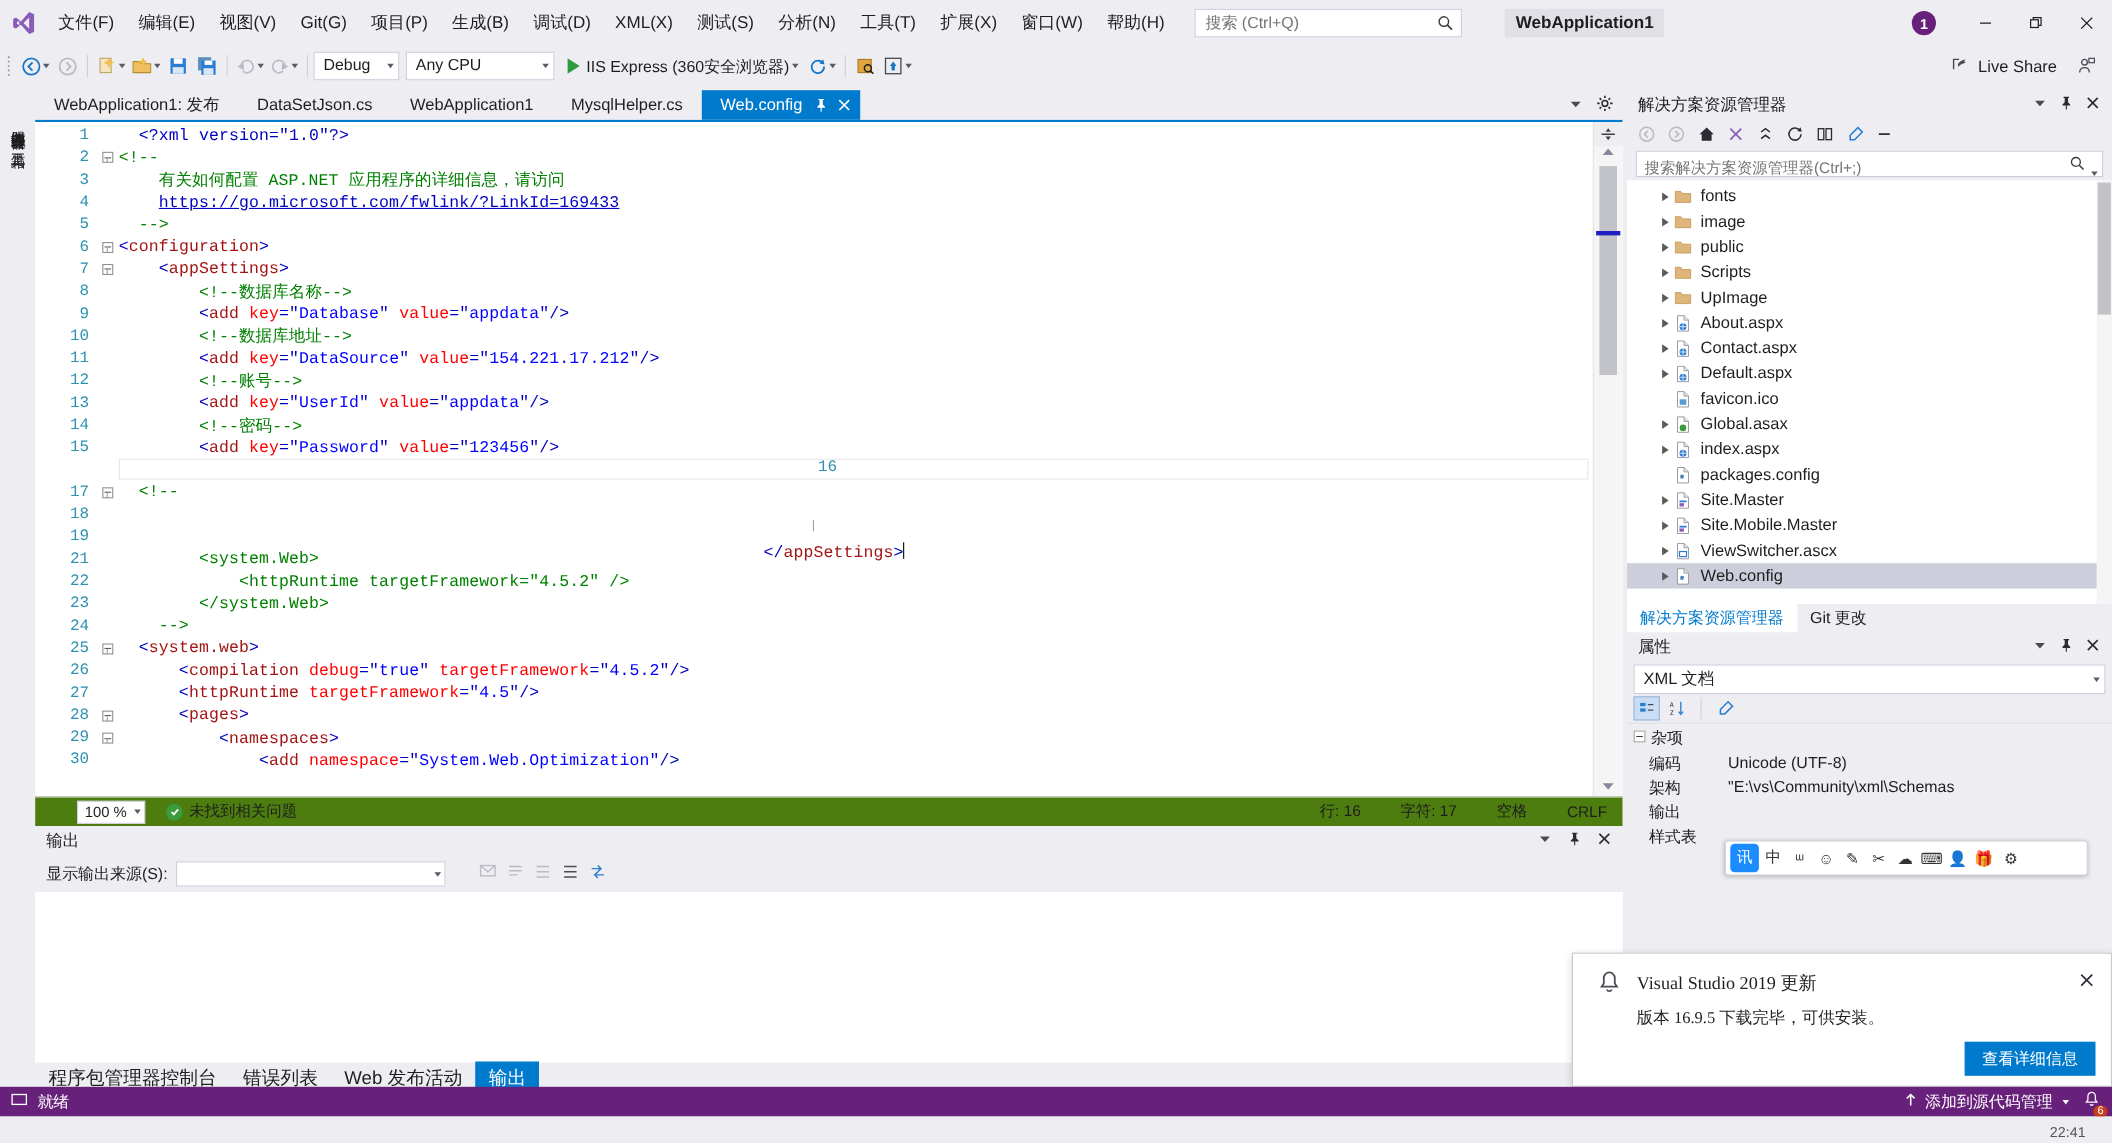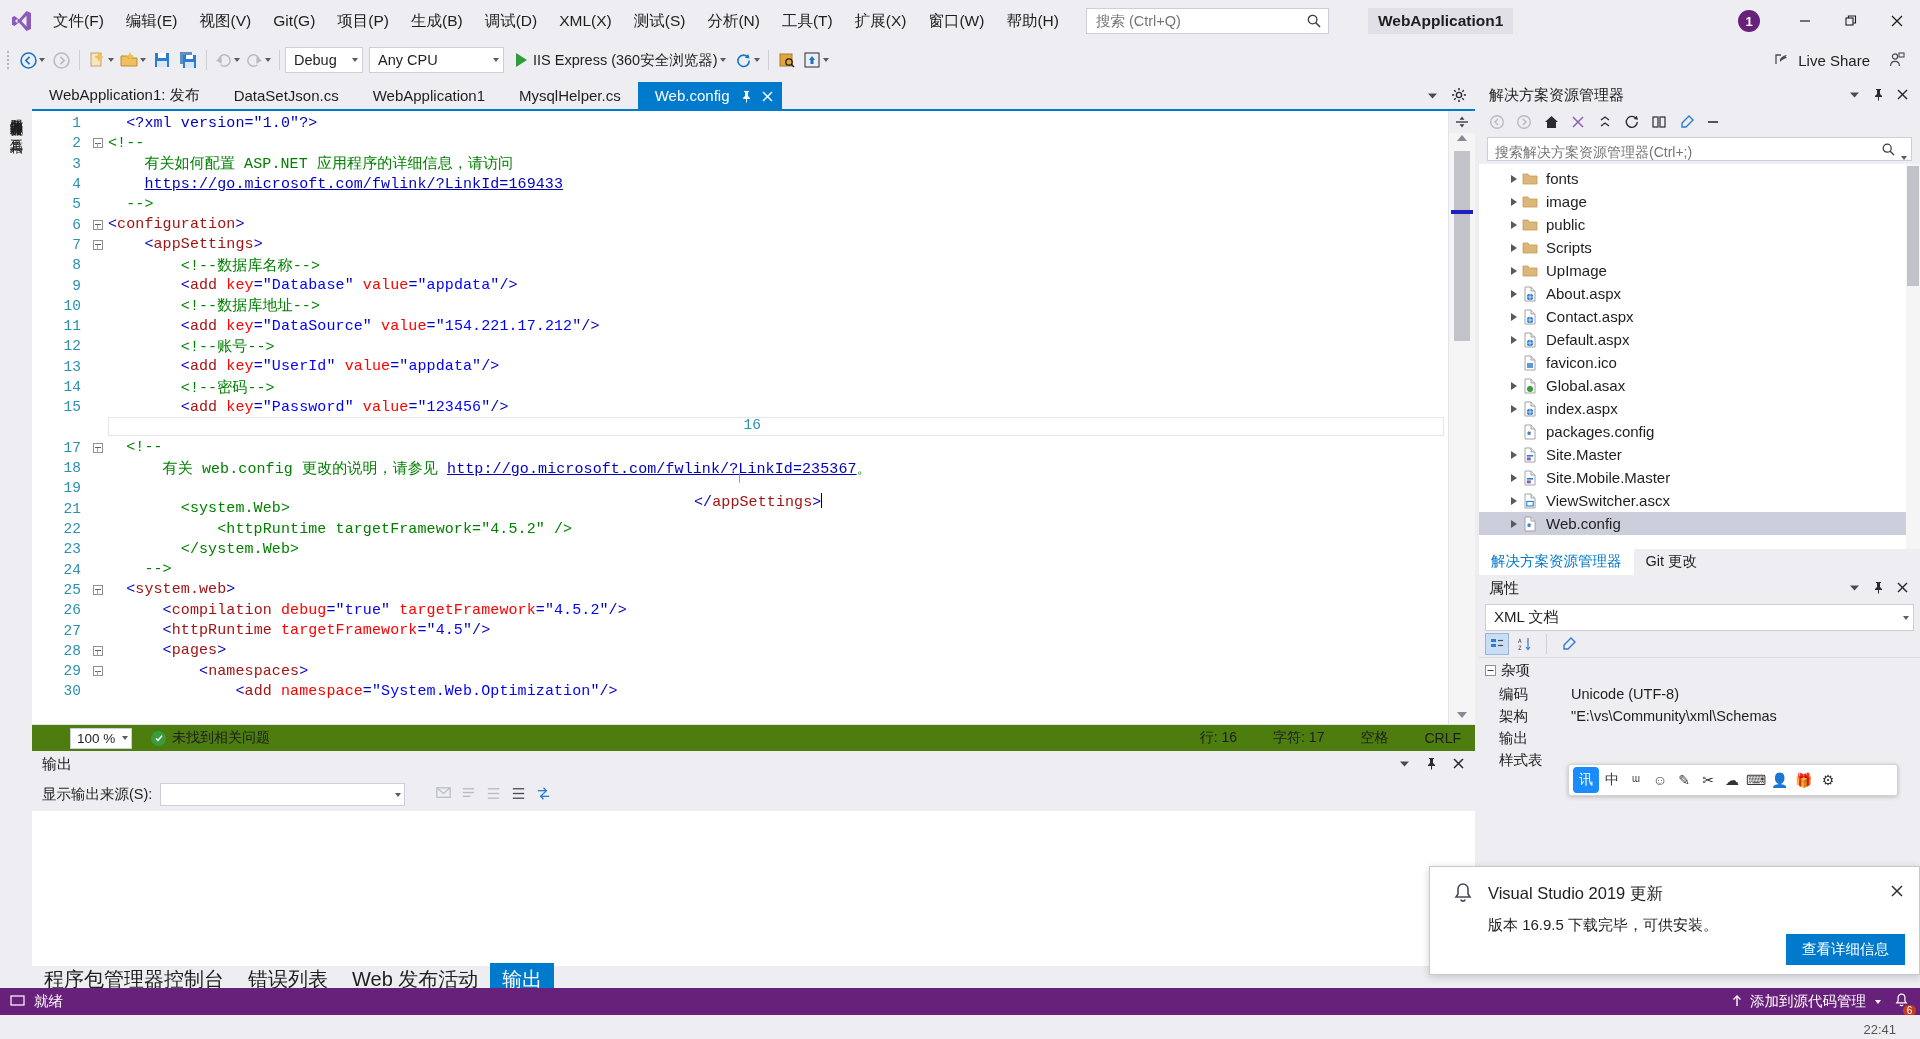--- a/index.html
+++ b/index.html
@@ -173,21 +173,21 @@
   .out-toolbar .lbl { font-size:14.5px; }
   .out-combo {
     width:245px; height:23px; background:#FFFFFF; border:1px solid #CCCEDB;
     display:flex; align-items:center; padding:0 3px 0 6px;
   }
   .out-body { background:#FFFFFF; height:155px; }
 
   
   .bottomtabs {
     position:absolute; left:32px; top:966px; width:1443px; height:26px;
-    background:#EEEEF2; display:flex; align-items:center; font-size:20px;
+    background:#EEEEF2; display:flex; align-items:center; font-size:17px;
   }
   .btab { padding:3px 12px; cursor:default; }
   .btab.active { background:#007ACC; color:#FFFFFF; }
 
   
   .solex {
     position:absolute; left:1479px; top:82px; width:441px; height:493px;
     background:#EEEEF2; display:flex; flex-direction:column;
   }
   .panel-head { height:26px; display:flex; align-items:center; padding:0 6px 0 10px; font-size:15px; }
@@ -242,22 +242,22 @@
     position:absolute; left:1568px; top:764px; width:330px; height:32px;
     background:#FFFFFF; border:1px solid #D4D4D8; border-radius:3px;
     display:flex; align-items:center; gap:2px; padding:0 4px;
     box-shadow:0 1px 4px rgba(0,0,0,0.22);
   }
   .ime-logo { width:26px;height:26px;border-radius:4px;background:#1A8CFF;display:flex;align-items:center;justify-content:center;color:#fff;font-size:14px;}
   .ime-item { min-width:22px;height:26px;display:flex;align-items:center;justify-content:center;font-size:14px;color:#333;cursor:default;}
 
   
   .toast {
-    position:absolute; left:1429px; top:866px; width:491px; height:109px;
-    background:#FFFFFF; border:1px solid #C8C8CE; box-shadow:0 2px 8px rgba(0,0,0,0.18);
+    position:absolute; left:1429px; top:866px; width:491px; height:122px;
+    background:#FFFFFF; border:1px solid #C8C8CE; box-shadow:0 2px 8px rgba(0,0,0,0.18);font-family:Liberation Serif, serif;
   }
   .toast-head { display:flex; align-items:flex-start; padding:14px 12px 0 18px; }
   .bell { width:30px; flex:0 0 30px; display:flex; justify-content:center; }
   .toast-title { font-size:16.5px; color:#1E1E1E; padding-left:10px; padding-top:2px; }
   .toast-x { margin-left:auto; width:20px;height:20px;display:flex;align-items:center;justify-content:center;cursor:default;}
   .toast-body { font-size:15px; color:#1E1E1E; padding:9px 0 0 58px; }
   .toast-btn {
     position:absolute; right:14px; bottom:9px; background:#007ACC; color:#FFFFFF;
     font-size:14.5px; padding:6px 16px; cursor:default;
   }
@@ -642,21 +642,20 @@
               <span class="box"></span>
               <span class="vline half-top"></span>
             </span>
             <span class="ctext">  <span class="t-cmt">&lt;!--</span></span>
           </div>
           <div class="cline">
             <span class="lnum">18</span>
             <span class="fold">
               <span class="vline"></span>
             </span>
-            <span class="ctext">      <span class="t-cmt">有关 web.config 更改的说明，请参见 </span><span class="t-link">http://go.microsoft.com/fwlink/?LinkId=235367</span><span class="t-cmt">。</span></span>
           </div>
           <div class="cline">
             <span class="lnum">19</span>
             <span class="fold">
               <span class="vline"></span>
             </span>
             <span class="ctext"></span>
           </div>
           <div class="cline">
             <span class="lnum">21</span>

